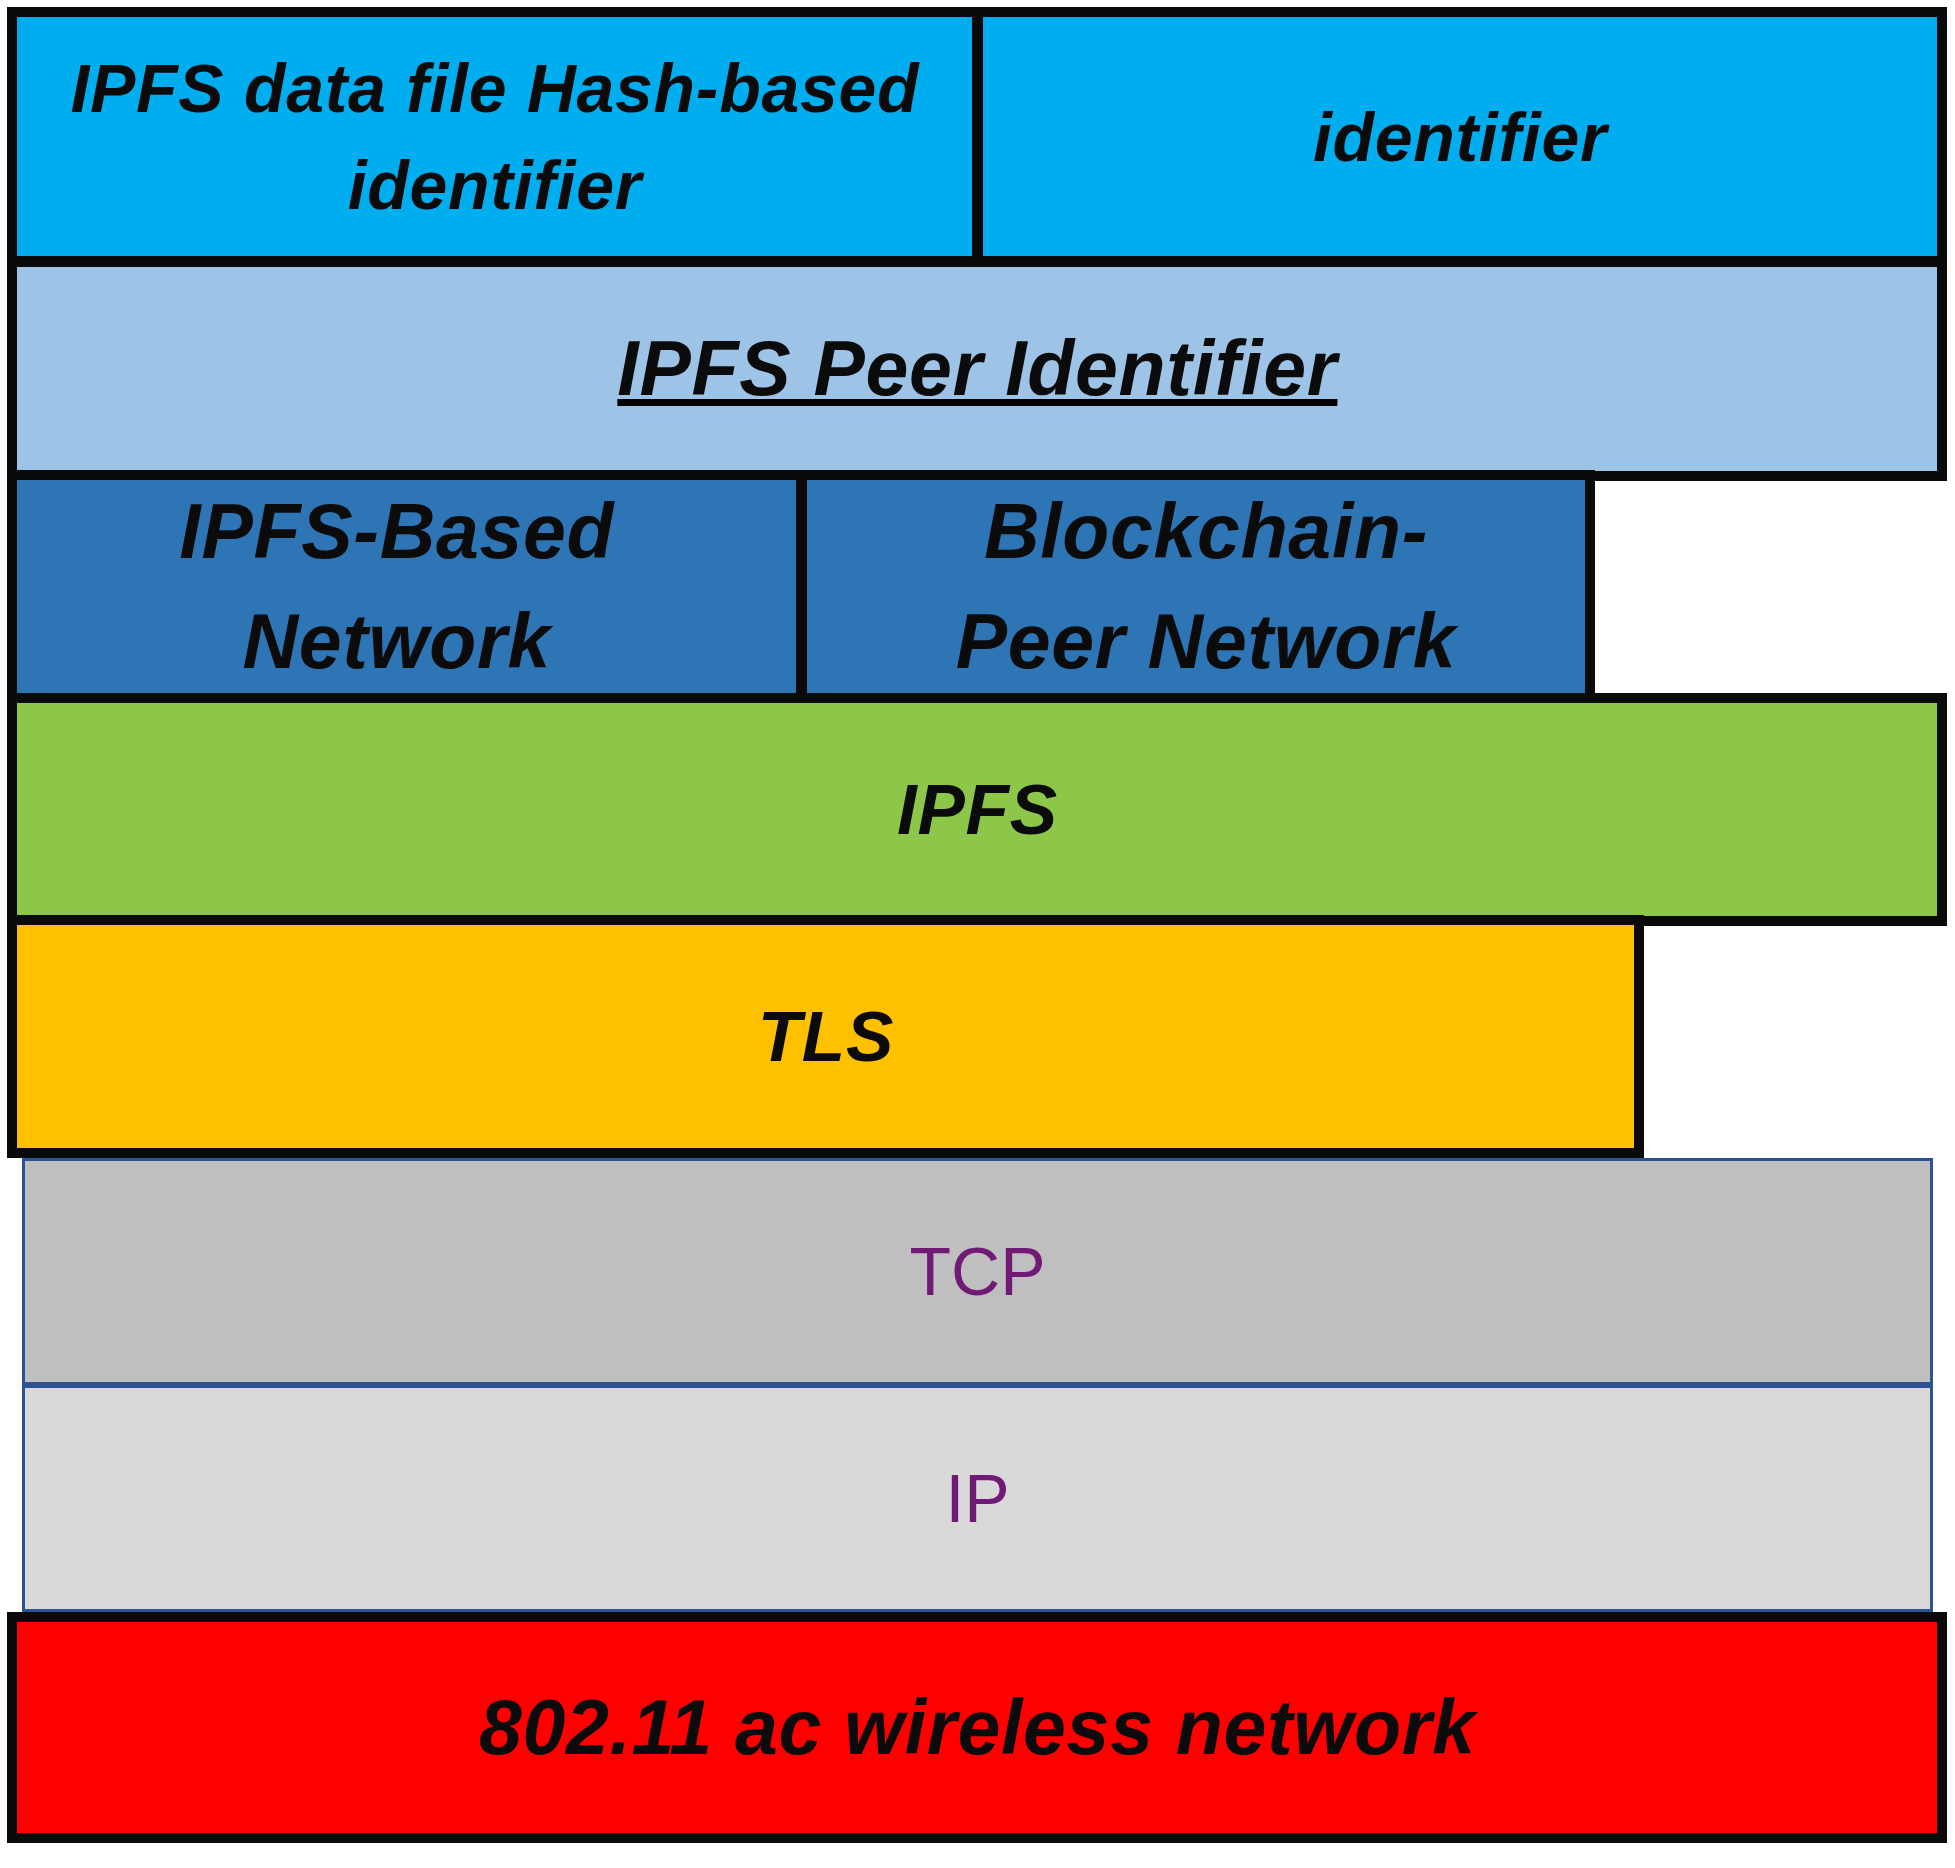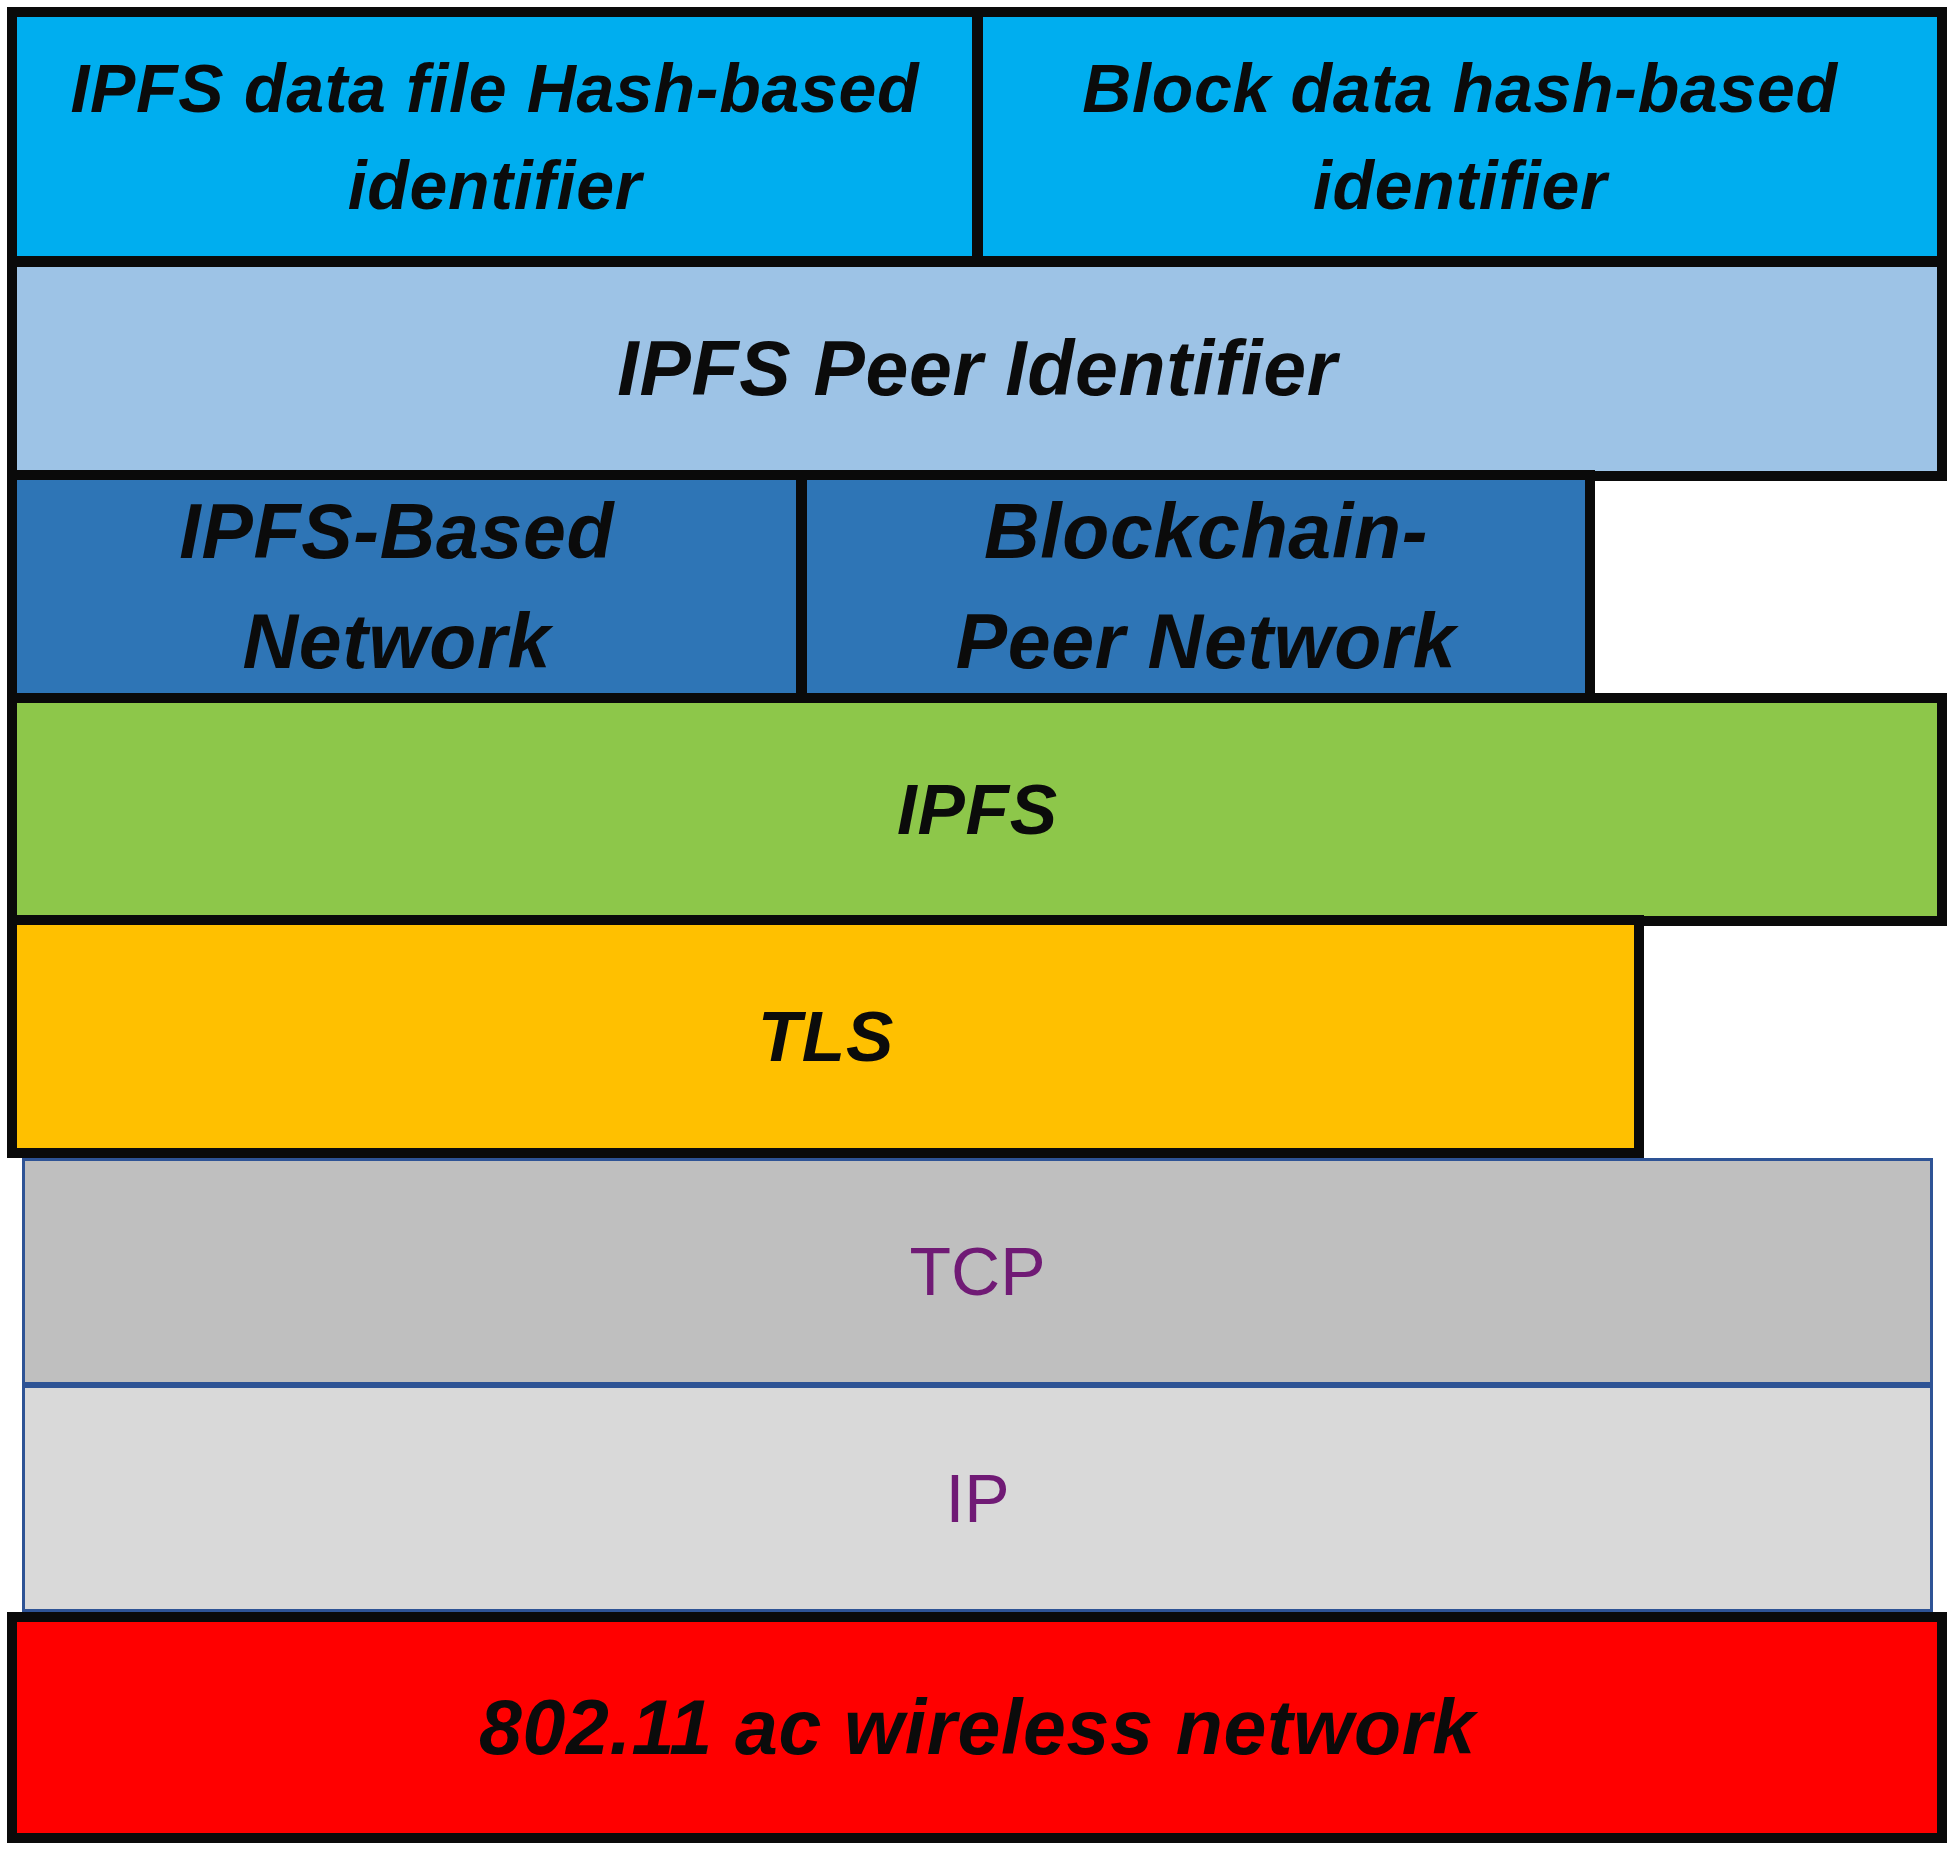--- a/index.html
+++ b/index.html
@@ -50,41 +50,40 @@
   .plain  {
     color: #701a75;
     font-weight: normal;
     font-style: normal;
     font-size: 68px;
     line-height: 1.2;
   }
 
   
   #row1 { left: 7.4px;  top: 7.4px;   width: 1940px; height: 259px; background: #00aeef; }
-  #row2 { left: 7.4px;  top: 257px;  width: 1940px; height: 224px; background: #9dc3e6; }
+  #row2 { left: 7.4px;  top: 257px;  width: 1940px; height: 224px; background: #9dc3e6; text-decoration: underline; }
   #row3 { left: 7.4px;  top: 470px;  width: 1588px; height: 233px; background: #2e75b6; gap: 20px; }
   #row4 { left: 7.4px;  top: 693px;  width: 1940px; height: 233px; background: #8dc74a; }
   #row5 { left: 7.4px;  top: 915px; width: 1637px; height: 243px; background: #ffc000; }
   #row6 { left: 22px;  top: 1158px; width: 1911px; height: 227px; background: #bfbfbf; }
   #row7 { left: 22px;  top: 1385px; width: 1911px; height: 227px; background: #d9d9d9; }
   #row8 { left: 7.4px;  top: 1612px; width: 1940px; height: 231px; background: #ff0000; }
 </style>
 </head>
 <body>
 
 <div class="canvas">
 
   <div class="layer black-border" id="row1">
     <div class="cell">
       <div class="lbl big">IPFS data file Hash-based</div>
       <div class="lbl big">identifier</div>
     </div>
     <div class="divider-v"></div>
     <div class="cell">
-      <div class="lbl big">Block data hash-based</div>
       <div class="lbl big">identifier</div>
     </div>
   </div>
 
   <div class="layer black-border" id="row2">
     <div class="cell">
       <div class="lbl mid">IPFS Peer Identifier</div>
     </div>
   </div>
 

